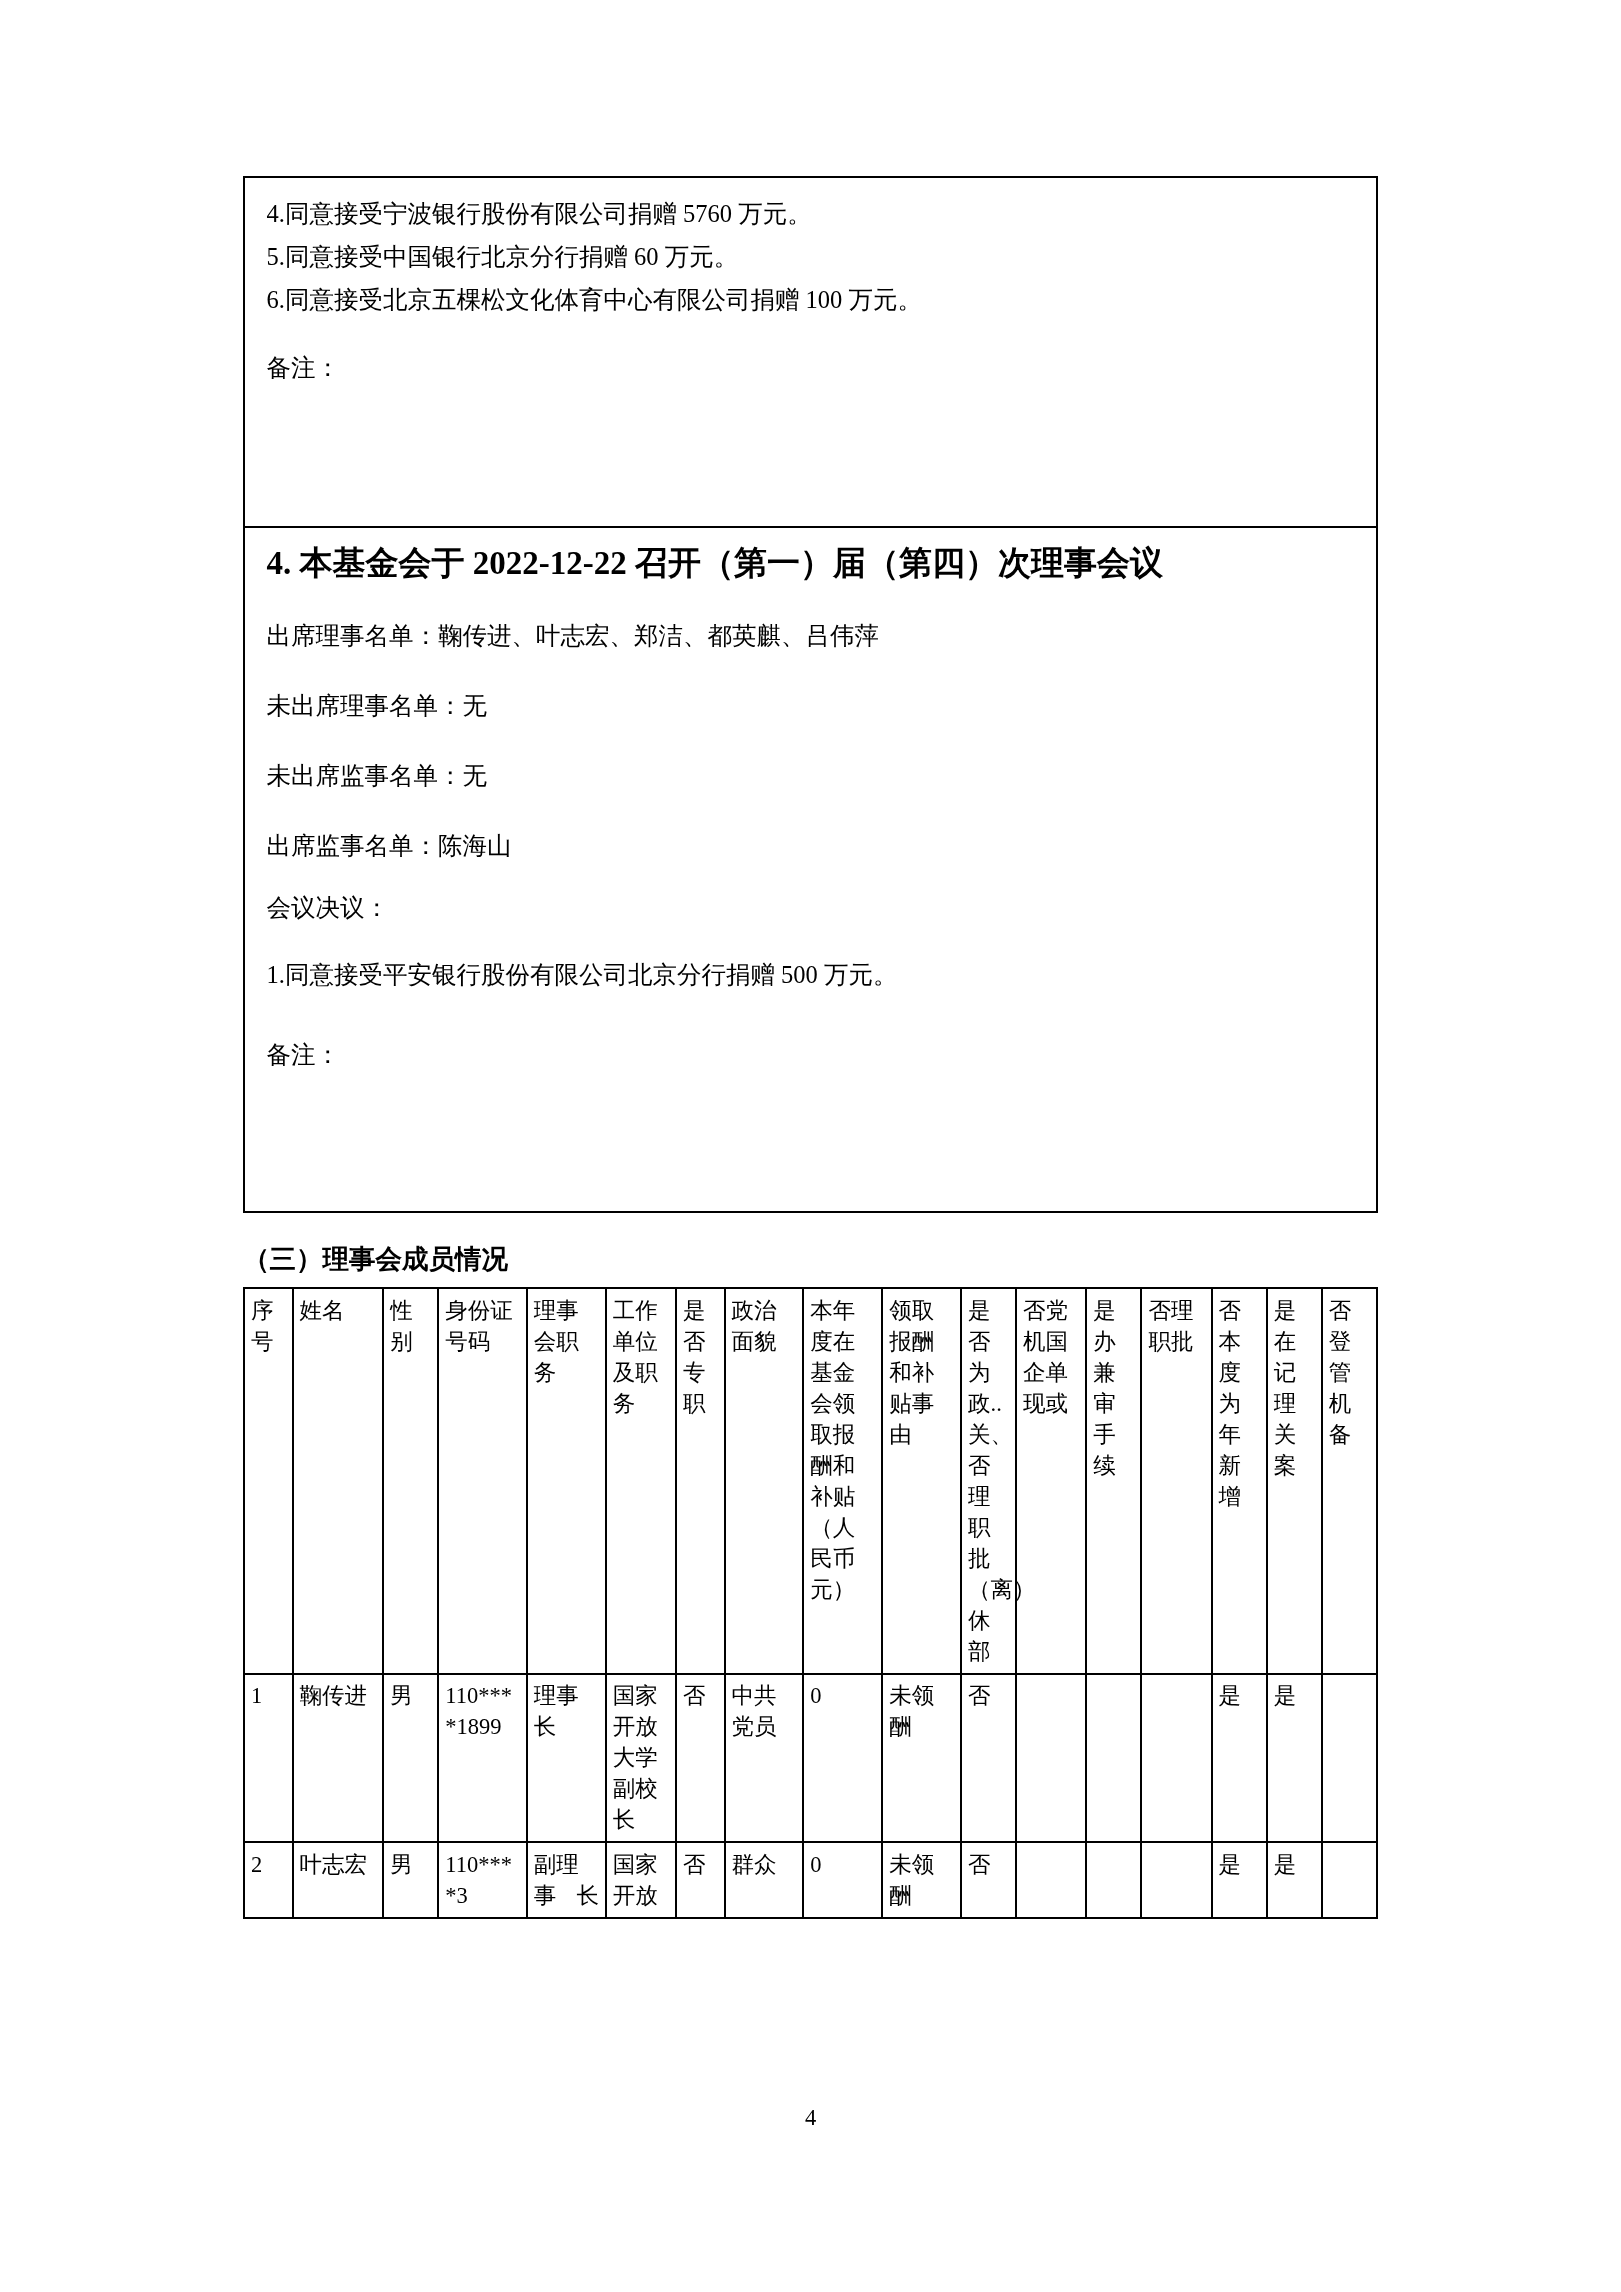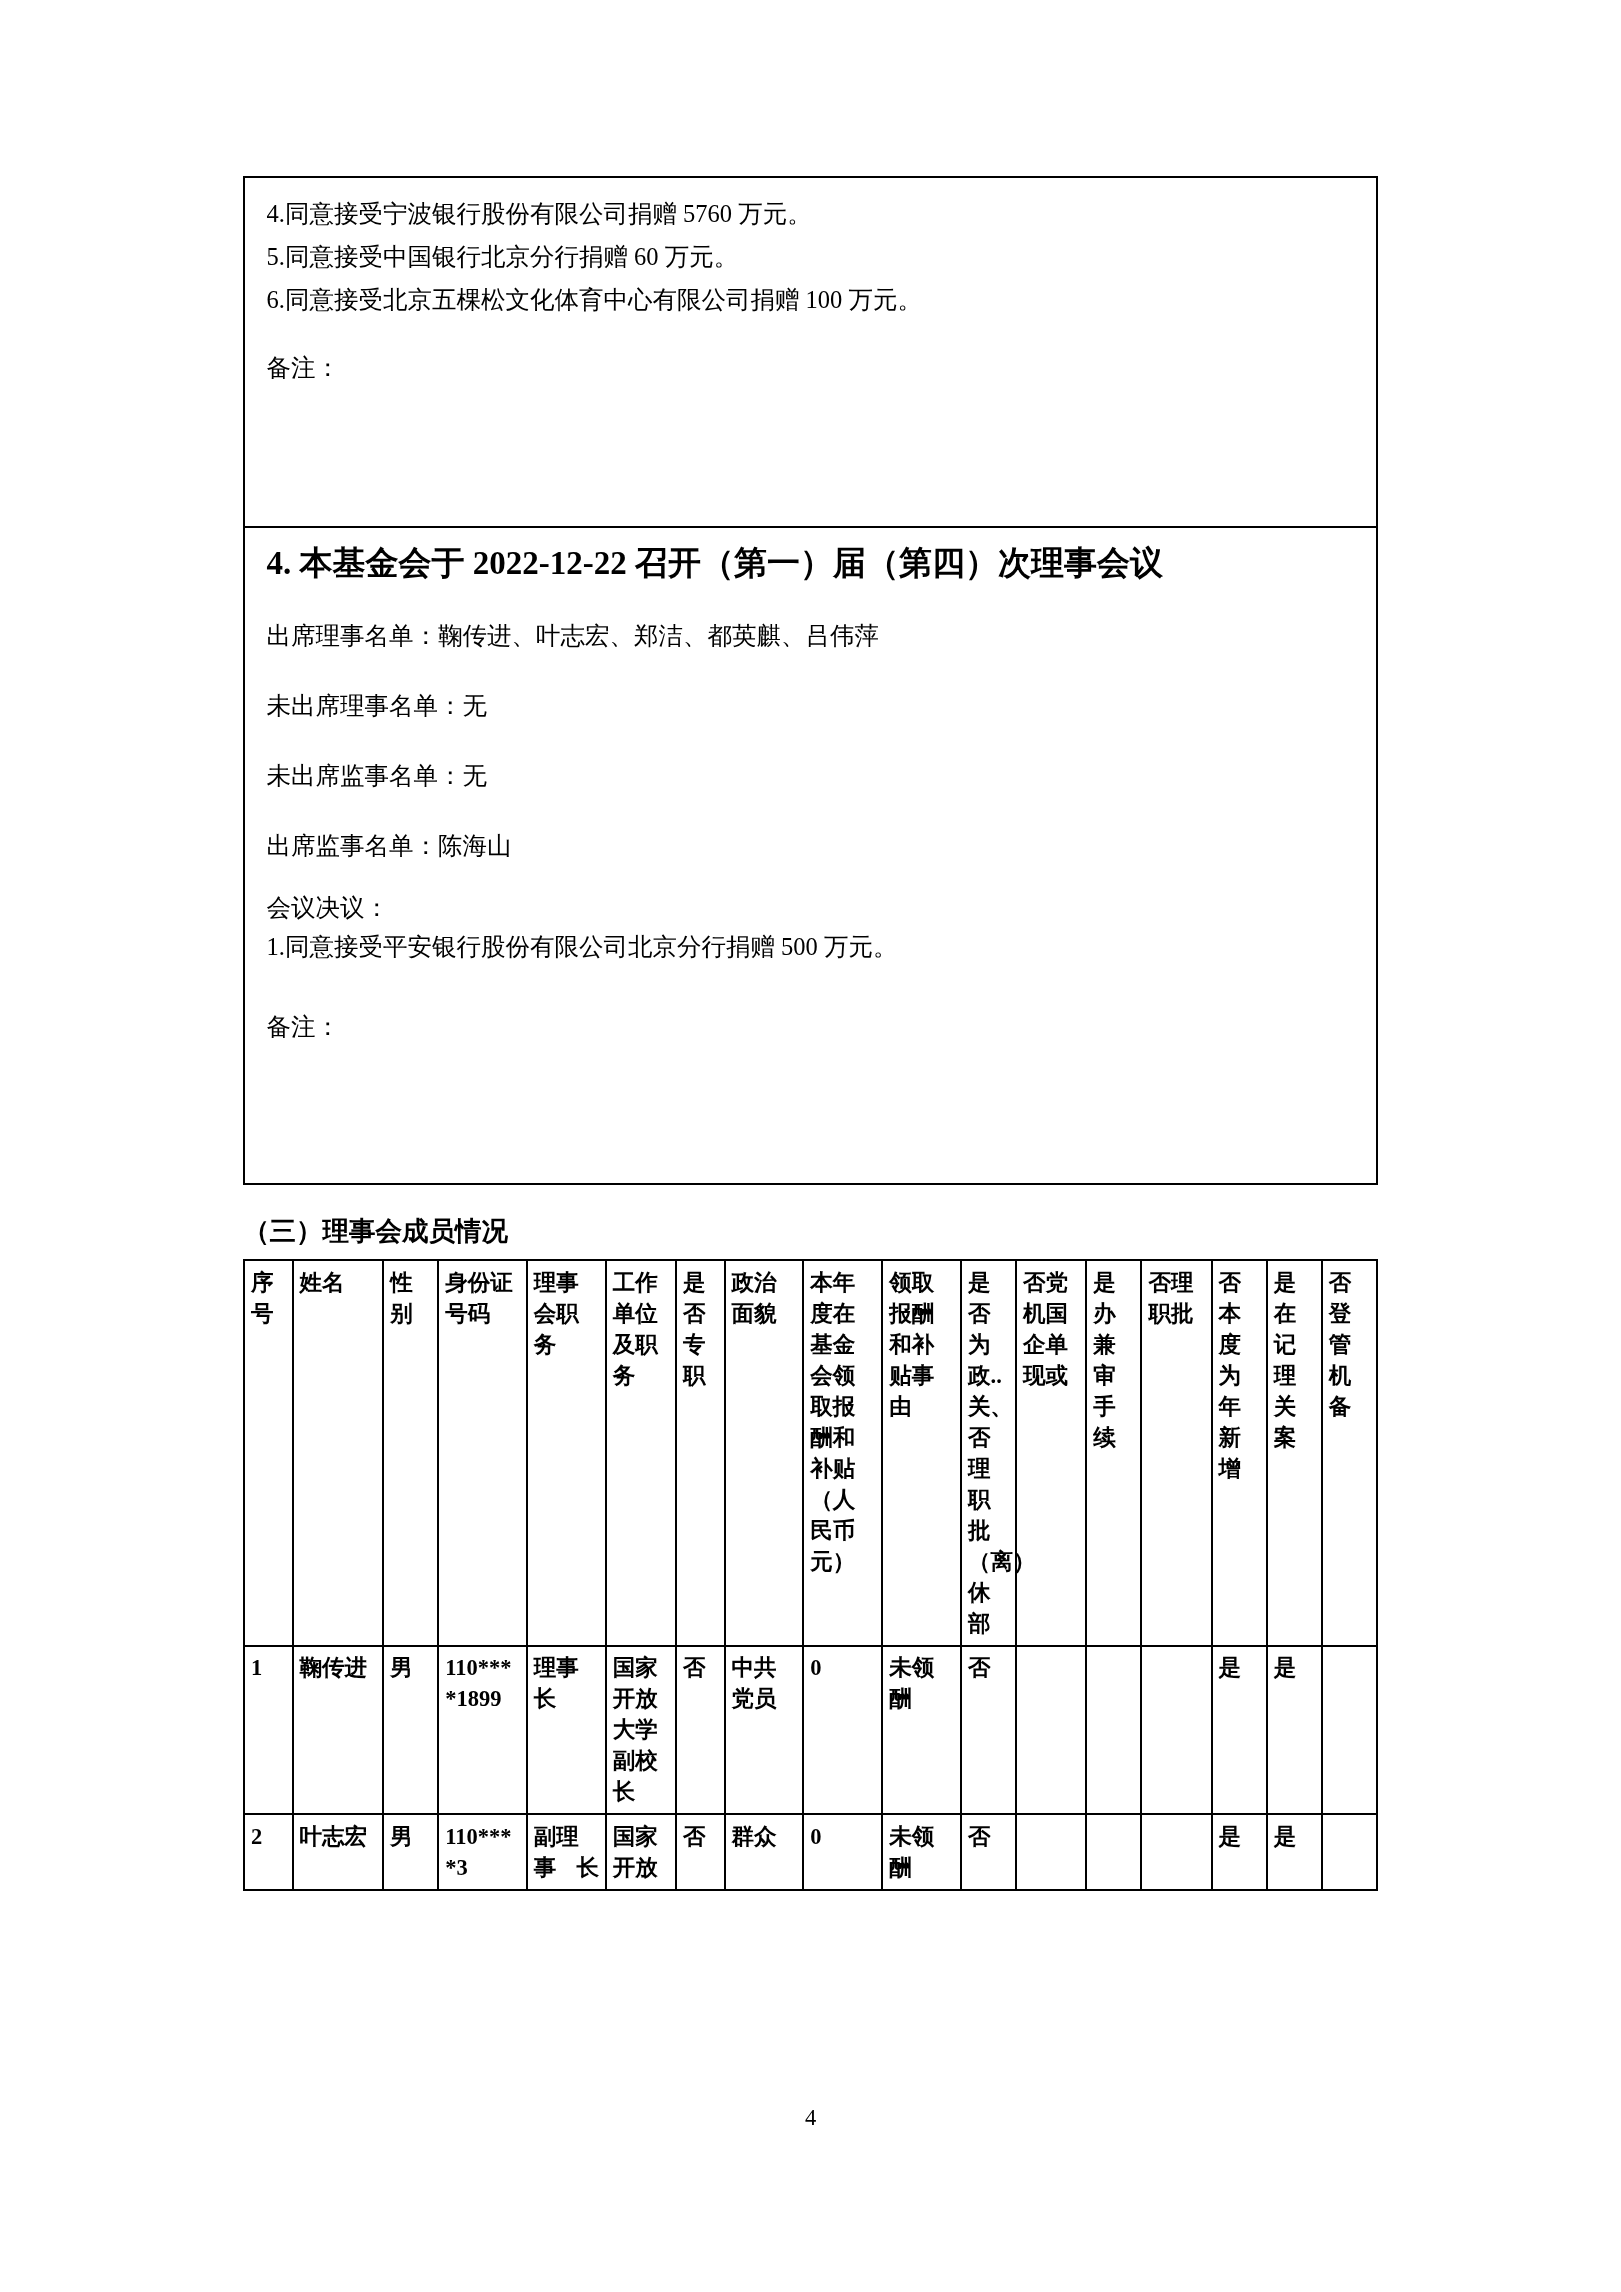--- a/index.html
+++ b/index.html
@@ -60,20 +60,21 @@
     white-space: nowrap;
   }
   .res-head {
     font-size: 24.5px;
     line-height: 39px;
     margin-top: 23.5px;
   }
   .res-item {
     font-size: 24.5px;
     line-height: 39px;
+    margin-top: 28px;
   }
   .beizhu {
     font-size: 24.5px;
     line-height: 39px;
     margin-top: 41px;
   }
 
   
   .section-heading {
     font-size: 26.5px;
@@ -87,21 +88,21 @@
     border-collapse: collapse;
     width: 1135px;
     table-layout: fixed;
   }
   table.board td, table.board th {
     border: 2px solid #000;
     vertical-align: top;
     font-size: 22.5px;
     line-height: 31px;
     padding: 5.9px 5.9px;
-    font-weight: bold;
+    font-weight: normal;
     text-align: left;
     box-sizing: border-box;
     word-break: break-all;
   }
   .vtext {
     
     line-height: 31px;
   }
   .data-cell {
     font-size: 22.5px;

